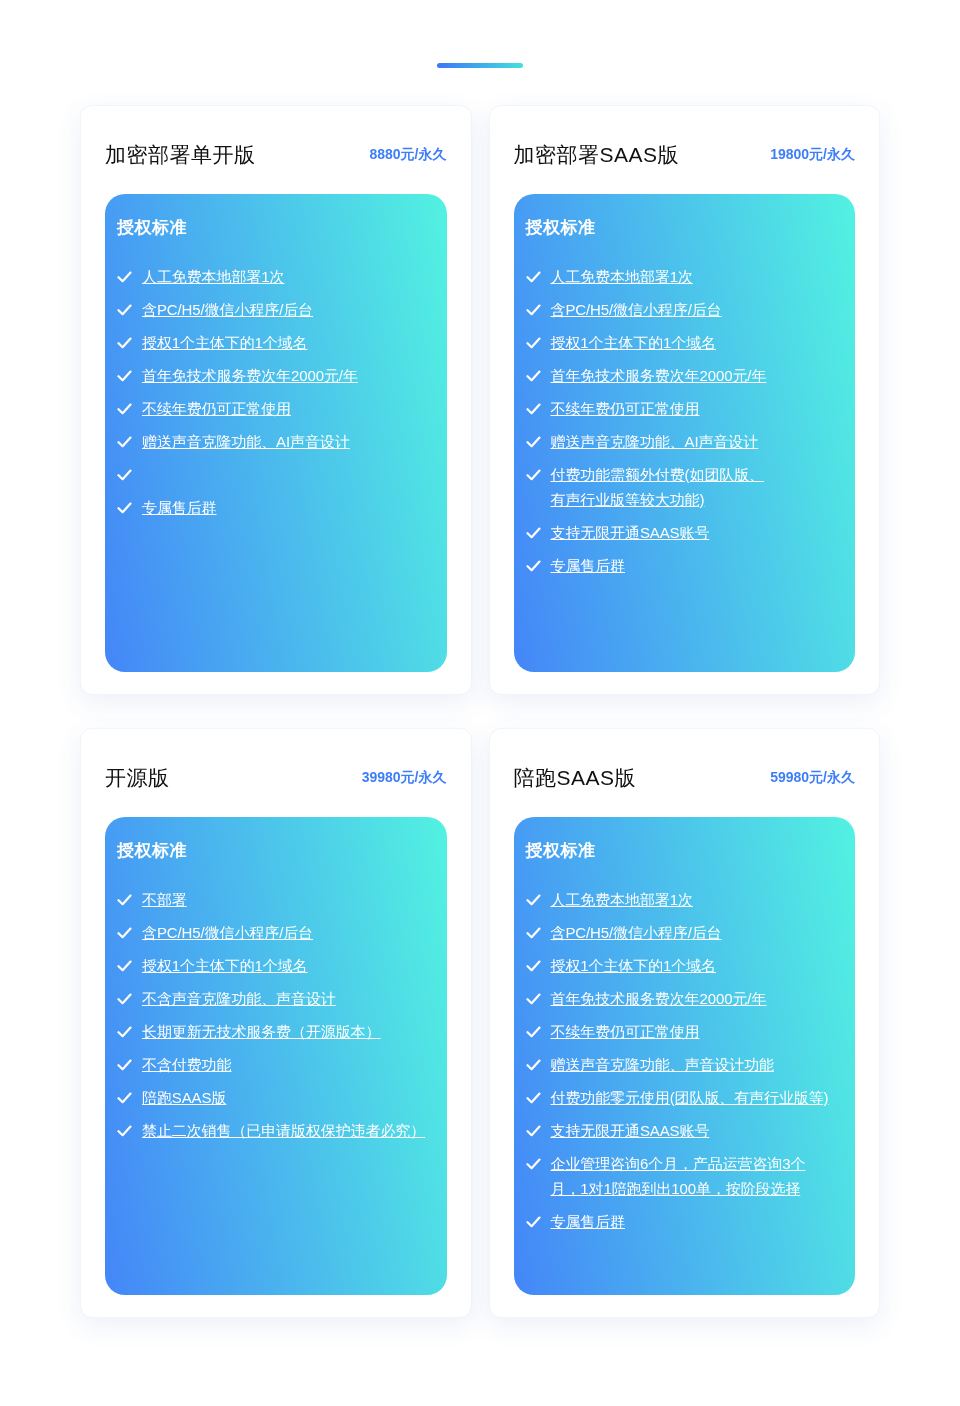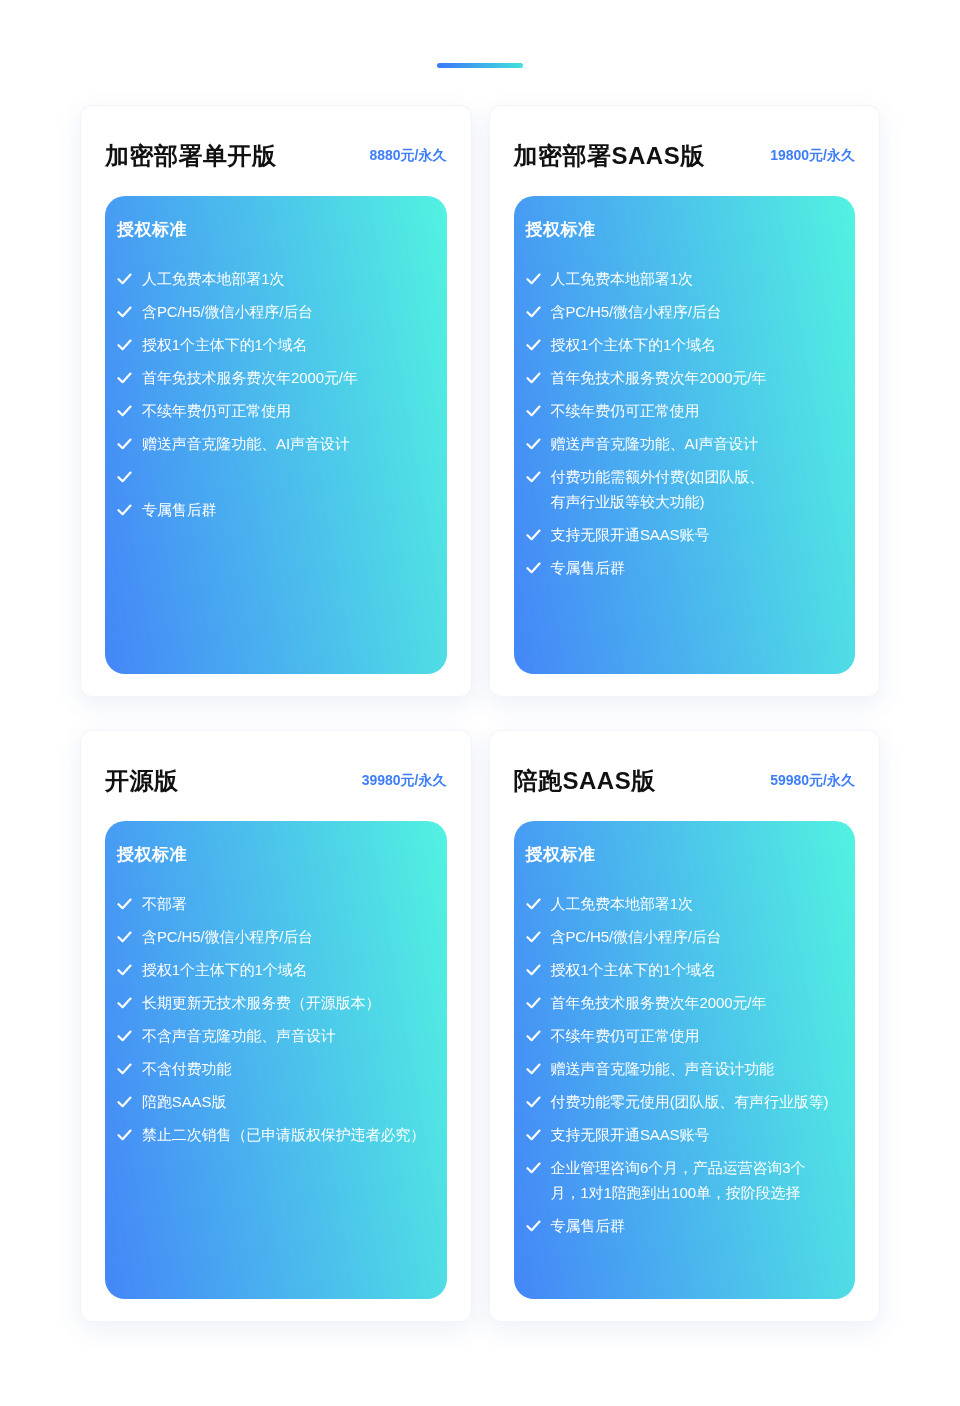--- a/index.html
+++ b/index.html
@@ -51,22 +51,22 @@
     padding:34px 24px 22px;
   }
   .card-head{
     display:flex;
     justify-content:space-between;
     align-items:center;
     margin-bottom:24px;
     min-height:30px;
   }
   .card-title{
-    font-size:24px;
-    font-weight:700;
+    font-size:21px;
+    font-weight:400;
     color:#111;
     letter-spacing:0.5px;
     white-space:nowrap;
   }
   .card-price{
     font-size:14px;
     font-weight:700;
     color:var(--accent-blue);
     white-space:nowrap;
   }
@@ -84,20 +84,21 @@
   }
   ul.features{
     list-style:none;
     margin:25px 0 0;
     padding:0;
   }
   ul.features li{
     display:flex;
     gap:10px;
     margin-bottom:8px;
+    text-decoration:underline;
   }
   .check{
     flex:0 0 15px;
     height:25px;
     display:flex;
     align-items:center;
     justify-content:center;
   }
   .check svg{display:block;}
   .feature-text{
@@ -323,30 +324,30 @@
     </span>
     <span class="feature-text">授权1个主体下的1个域名</span>
   </li>
 
   <li>
     <span class="check">
       <svg width="15" height="12" viewBox="0 0 15 12" aria-hidden="true">
         <polyline points="1.5,6.2 5.6,10.2 13.5,1.6" fill="none" stroke="#ffffff" stroke-width="2.2" stroke-linecap="round" stroke-linejoin="round"></polyline>
       </svg>
     </span>
+    <span class="feature-text">不含声音克隆功能、声音设计</span>
+  </li>
+
+  <li>
+    <span class="check">
+      <svg width="15" height="12" viewBox="0 0 15 12" aria-hidden="true">
+        <polyline points="1.5,6.2 5.6,10.2 13.5,1.6" fill="none" stroke="#ffffff" stroke-width="2.2" stroke-linecap="round" stroke-linejoin="round"></polyline>
+      </svg>
+    </span>
     <span class="feature-text">长期更新无技术服务费（开源版本）</span>
-  </li>
-
-  <li>
-    <span class="check">
-      <svg width="15" height="12" viewBox="0 0 15 12" aria-hidden="true">
-        <polyline points="1.5,6.2 5.6,10.2 13.5,1.6" fill="none" stroke="#ffffff" stroke-width="2.2" stroke-linecap="round" stroke-linejoin="round"></polyline>
-      </svg>
-    </span>
-    <span class="feature-text">不含声音克隆功能、声音设计</span>
   </li>
 
   <li>
     <span class="check">
       <svg width="15" height="12" viewBox="0 0 15 12" aria-hidden="true">
         <polyline points="1.5,6.2 5.6,10.2 13.5,1.6" fill="none" stroke="#ffffff" stroke-width="2.2" stroke-linecap="round" stroke-linejoin="round"></polyline>
       </svg>
     </span>
     <span class="feature-text">不含付费功能</span>
   </li>

